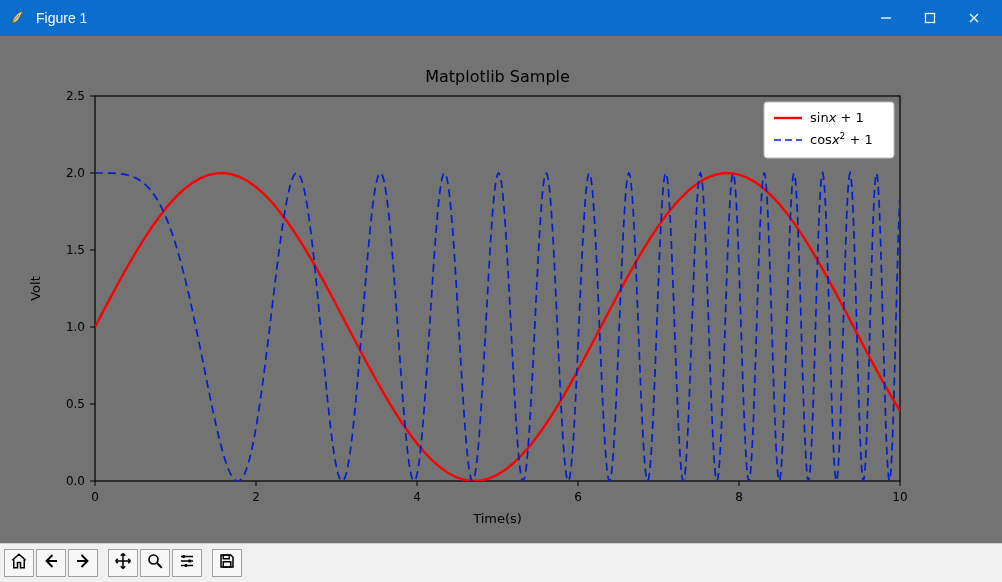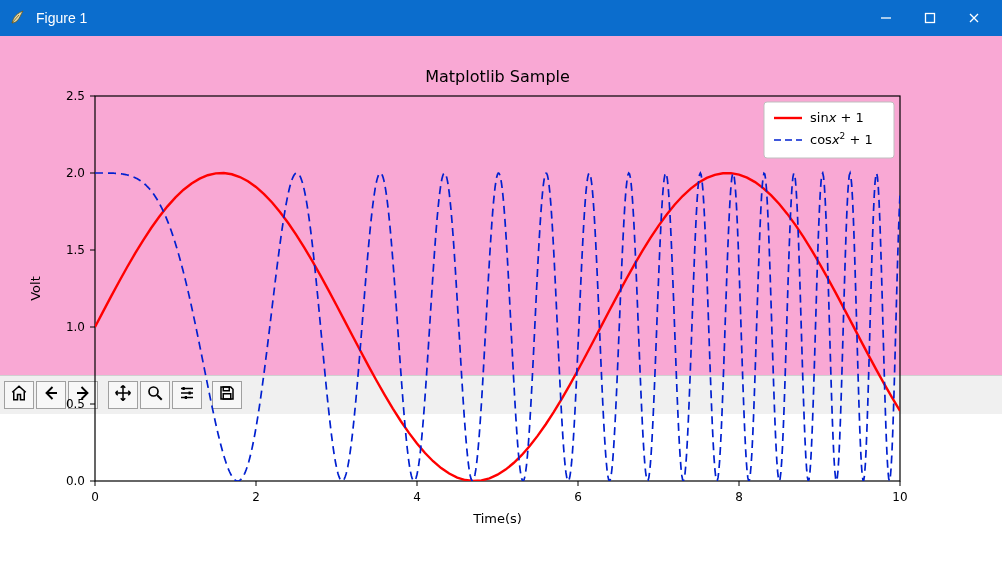--- a/index.html
+++ b/index.html
@@ -6,21 +6,21 @@
     margin: 0;
     padding: 0;
     width: 1002px;
     height: 582px;
     font-family: "Segoe UI", Arial, sans-serif;
     background: #fff;
     overflow: hidden;
   }
   .window {
     width: 1002px;
-    height: 414px;
+    height: 582px;
     display: flex;
     flex-direction: column;
     box-shadow: 0 0 0 1px #0b6dcd inset;
   }
   .titlebar {
     height: 36px;
     background: #0b6dcd;
     color: #fff;
     display: flex;
     align-items: center;
@@ -37,21 +37,21 @@
   .titlebar .spacer { flex: 1 1 auto; }
   .titlebar .win-btn {
     width: 44px; height: 30px;
     display: flex; align-items: center; justify-content: center;
     color: #fff;
   }
 
   .plot-area {
     flex: 1 1 auto;
     position: relative;
-    background: #f9a8d4;
+    background: #737373;
   }
   svg.chart { position: absolute; left: 0; top: 0; }
   .axis-label { font: 13px "DejaVu Sans", Arial, sans-serif; fill: #000; }
   .tick-label { font: 12px "DejaVu Sans", Arial, sans-serif; fill: #000; }
   .chart-title { font: 16px "DejaVu Sans", Arial, sans-serif; fill: #000; }
   .legend-box {
     fill: #fff; stroke: #bfbfbf; stroke-width: 1;
   }
   .legend-text { font: 13px "DejaVu Sans", Arial, sans-serif; fill: #000; }
 

